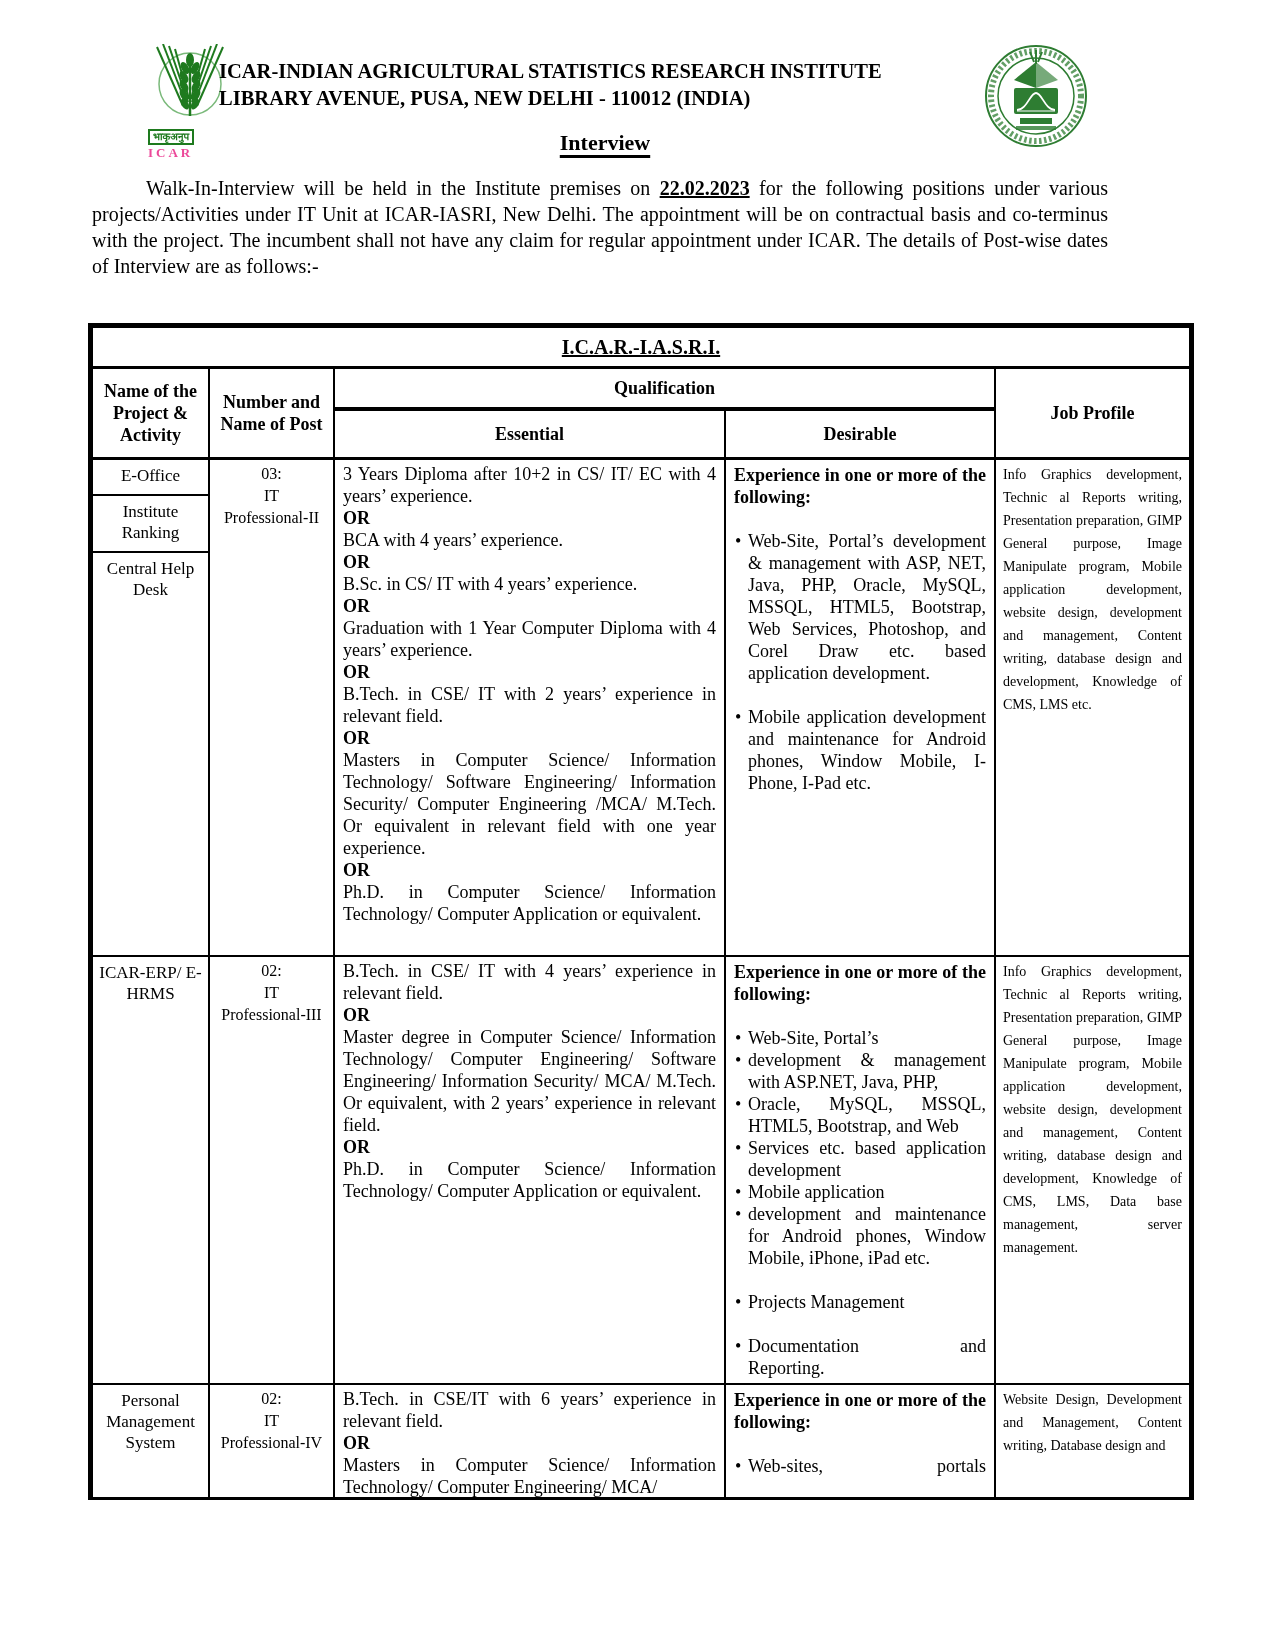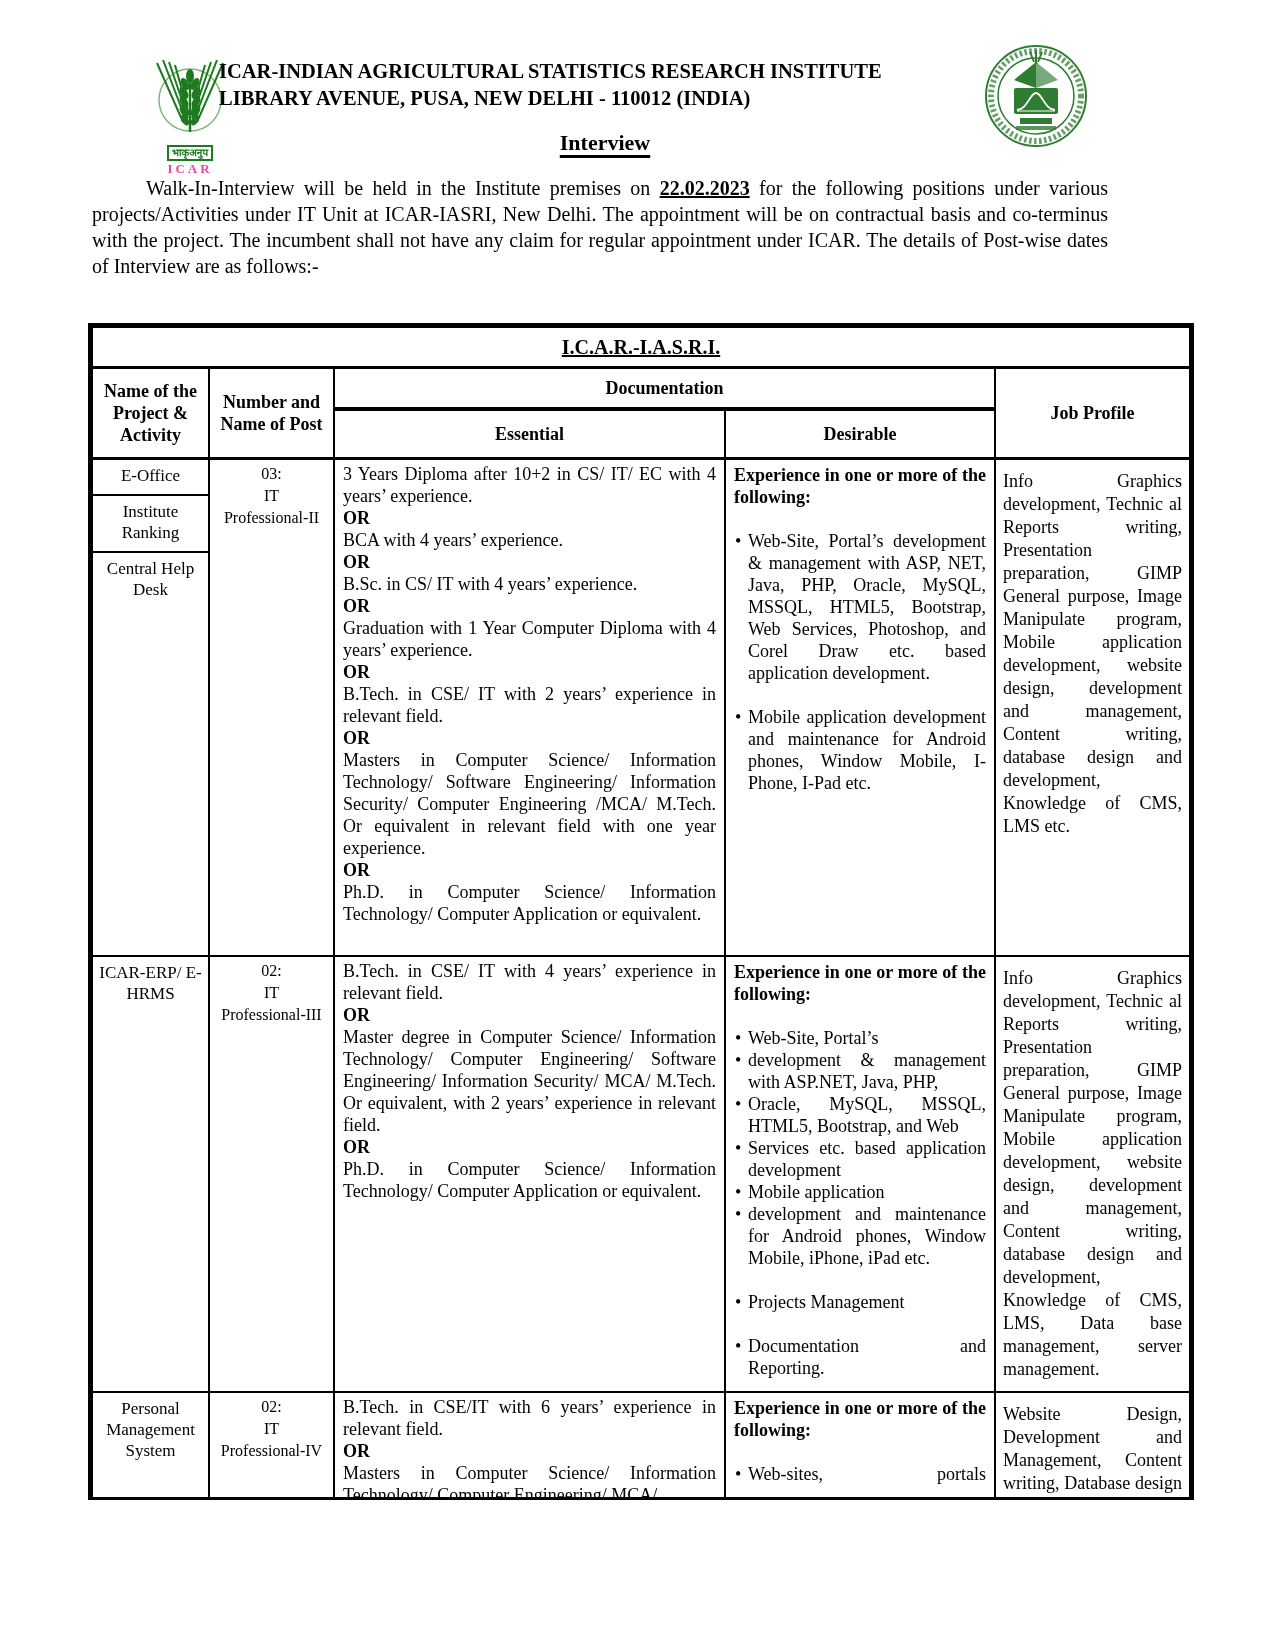--- a/index.html
+++ b/index.html
@@ -1,19 +1,19 @@
 <!DOCTYPE html>
 <html><head>
 <meta charset="utf-8">
 <style>
   html,body{margin:0;padding:0;background:#e8e8e8;}
   .page{position:relative;width:1275px;height:1651px;background:#ffffff;margin:0 auto;
         font-family:"Liberation Serif","DejaVu Serif",serif;color:#000;overflow:hidden;}
   
-  .logo-left{position:absolute;left:148px;top:60px;width:84px;text-align:center;}
+  .logo-left{position:absolute;left:148px;top:44px;width:84px;text-align:left;}
   .hindi-box{display:inline-block;border:2px solid #1e7a1e;color:#1e7a1e;font-size:10px;
              line-height:12px;padding:0 3px;font-weight:bold;}
   .icar-caption{color:#ec4899;font-weight:bold;font-size:13px;letter-spacing:3px;line-height:15px;}
   .logo-right{position:absolute;left:980px;top:40px;width:112px;height:112px;}
   .header-text{position:absolute;left:219px;right:300px;top:58px;
                font-weight:bold;font-size:20.5px;line-height:27px;}
   .doc-title{position:absolute;left:235px;right:300px;top:130px;text-align:center;
              font-weight:bold;font-size:22px;text-decoration:underline;
              text-decoration-thickness:3px;text-underline-offset:5px;}
   .intro{position:absolute;left:92px;top:175px;width:1016px;font-size:20px;line-height:26px;
@@ -31,21 +31,21 @@
   .th-qual{height:36px;border-bottom:4px solid #000;}
   .head2 th{height:44px;border-bottom:3px solid #000;}
   .th-span2{border-bottom:3px solid #000;}
   .r1{height:497px;} .r2{height:340px;} .r3{height:118px;}
   .c-act{padding:0;font-size:17px;line-height:21px;text-align:center;}
   .activity{padding:5px 2px 8px;}
   .activity + .activity{border-top:2px solid #000;}
   .c-post{padding:3px 2px;font-size:16px;line-height:22px;text-align:center;}
   .c-ess{padding:3px 8px;font-size:18px;line-height:22px;}
   .c-des{padding:4px 8px;font-size:18px;line-height:22px;}
-  .c-job{padding:10px 7px;font-size:18px;line-height:23px;}
+  .c-job{padding:3px 7px;font-size:14px;line-height:23px;}
   .blk{text-align:justify;}
   .or{text-align:left;font-weight:bold;}
   .lead{font-weight:bold;text-align:justify;}
   .gap{height:22px;}
   .bullet{position:relative;padding-left:14px;text-align:justify;}
   .bullet::before{content:"\2022";position:absolute;left:1px;}
   .indent{padding-left:14px;text-align:justify;}
   .spread{text-align-last:justify;}
   .job-text{text-align:justify;}
 </style>
@@ -126,21 +126,21 @@
           <col style="width:270px">
           <col>
         </colgroup>
       <tbody>
         <tr class="title-row">
           <td colspan="5"><span>I.C.A.R.-I.A.S.R.I.</span></td>
         </tr>
         <tr class="head1">
           <th rowspan="2" class="th-span2">Name of the Project &amp; Activity</th>
           <th rowspan="2" class="th-span2">Number and Name of Post</th>
-          <th colspan="2" class="th-qual">Documentation</th>
+          <th colspan="2" class="th-qual">Qualification</th>
           <th rowspan="2" class="th-span2">Job Profile</th>
         </tr>
         <tr class="head2">
           <th>Essential</th>
           <th>Desirable</th>
         </tr>
 
       <tr class="data-row r1">
             <td class="c-act">
               <div class="activity">E-Office</div>

